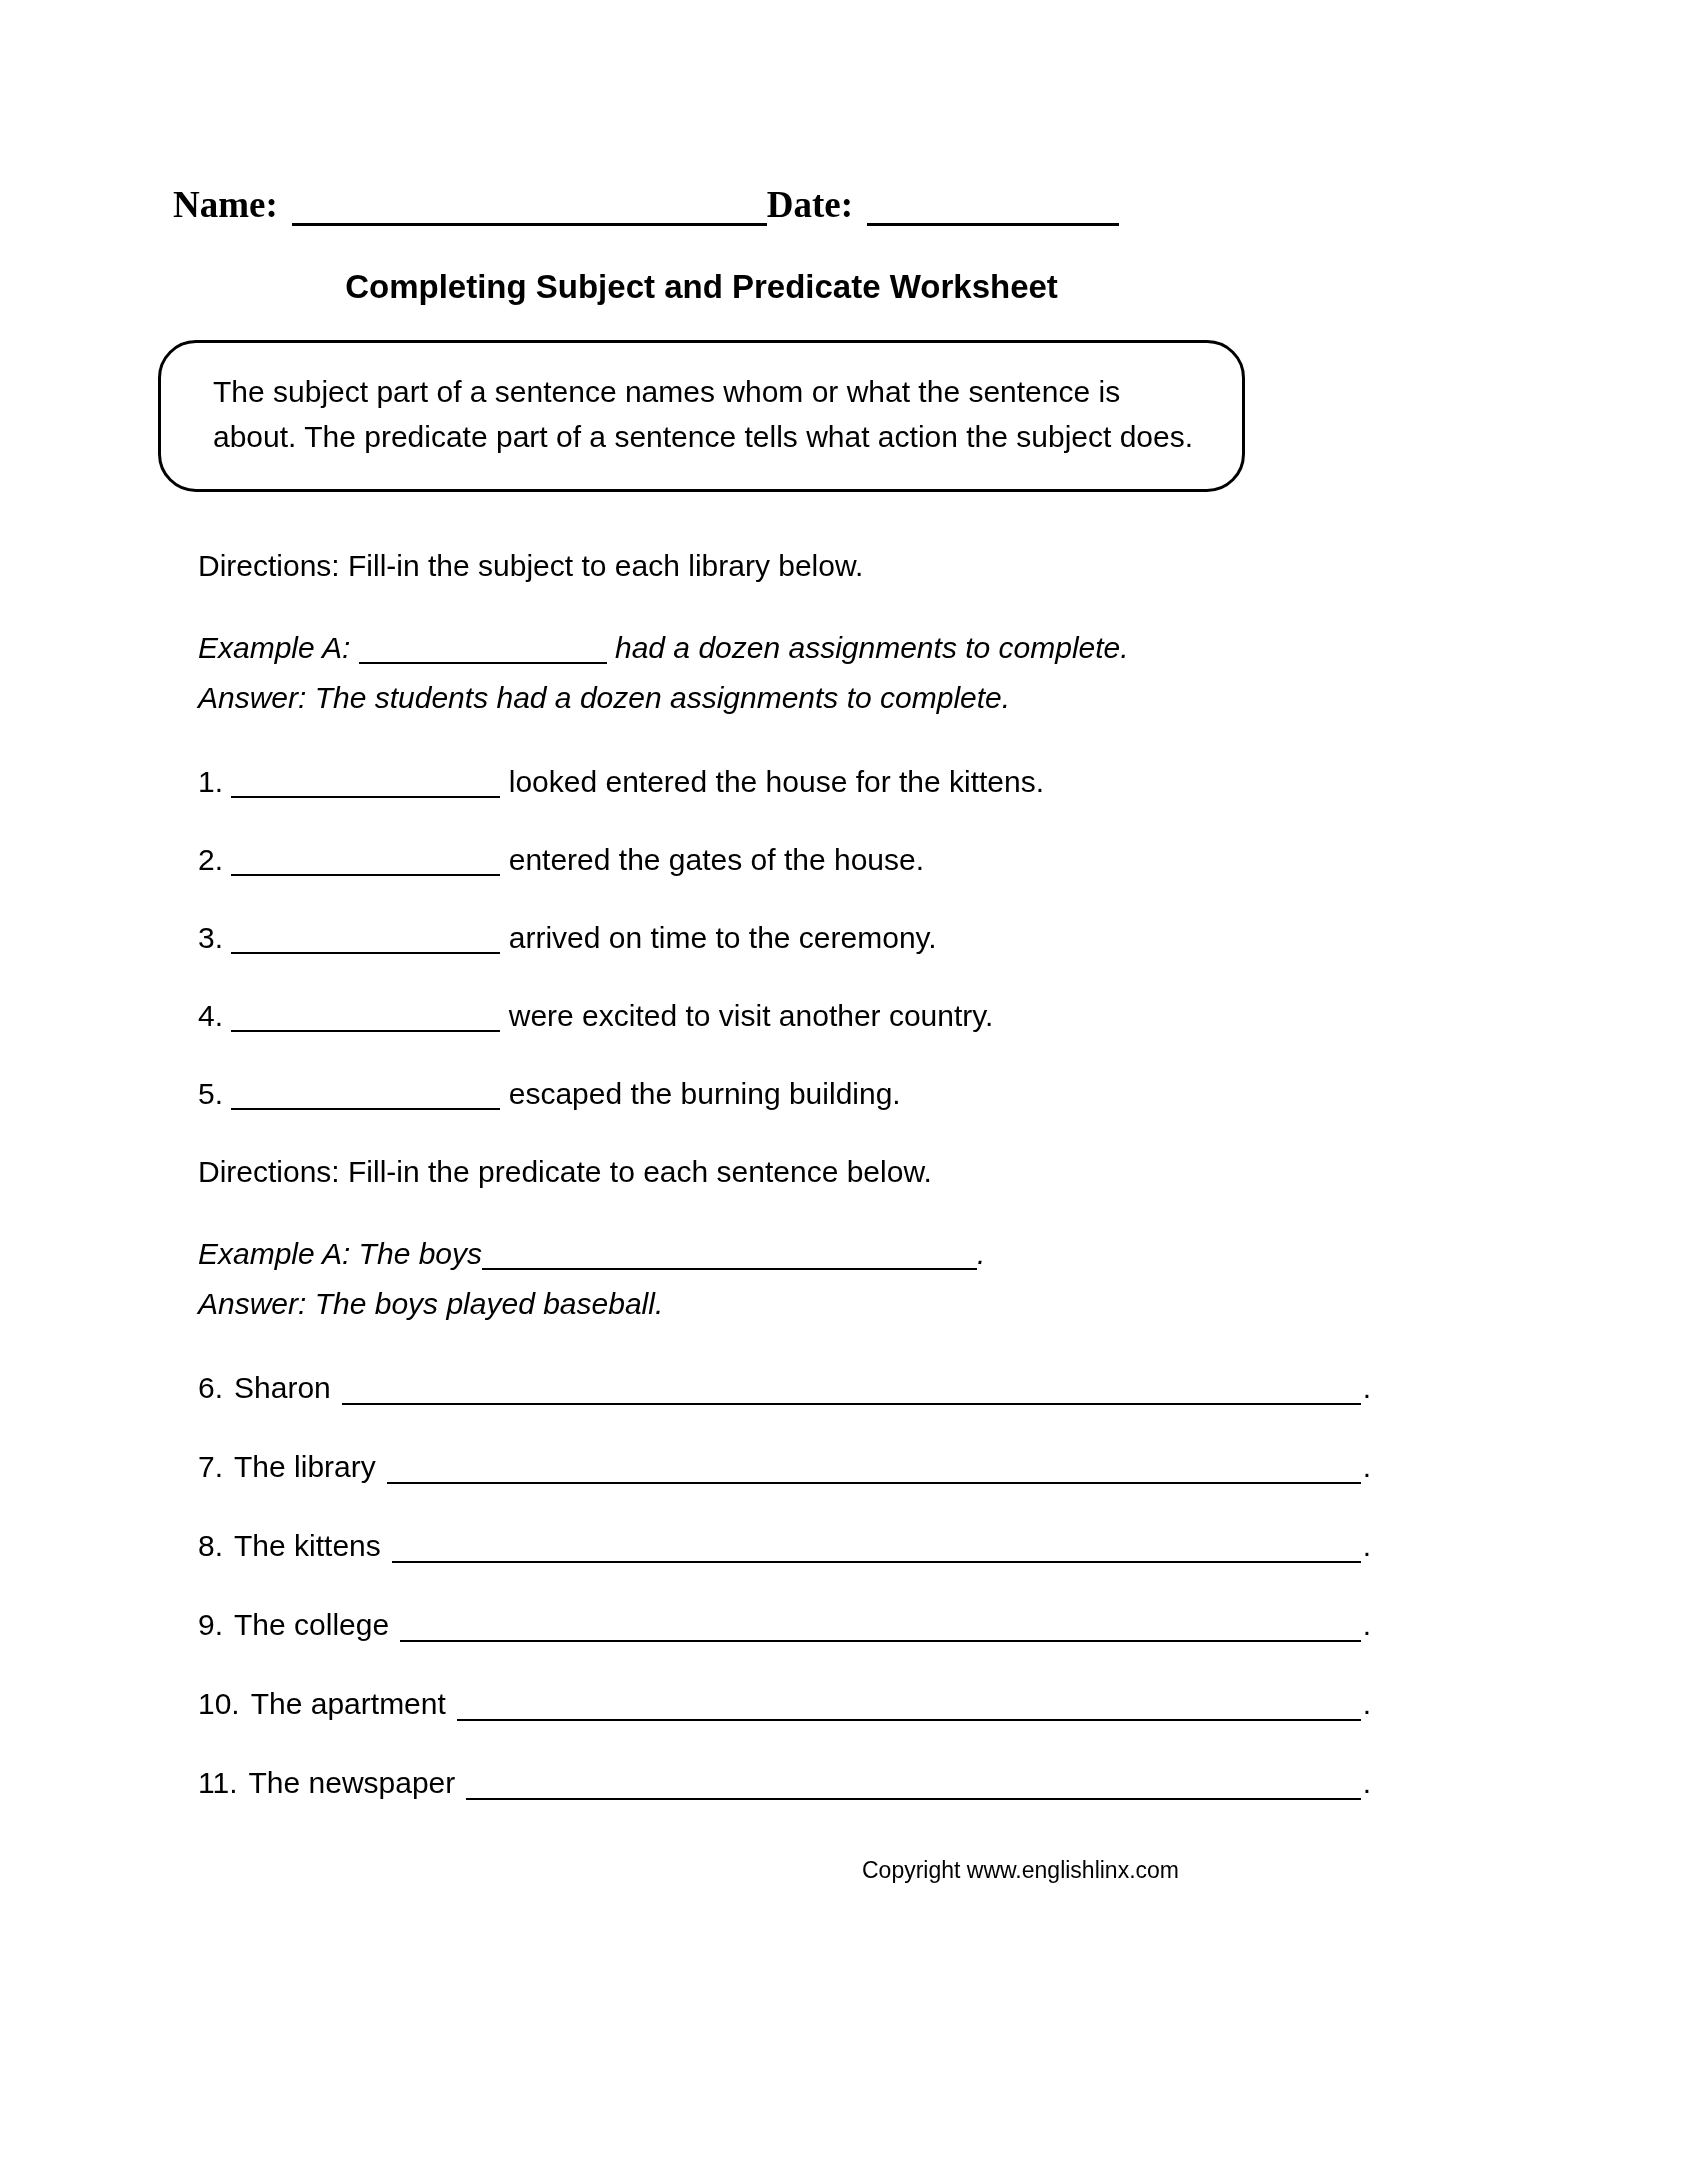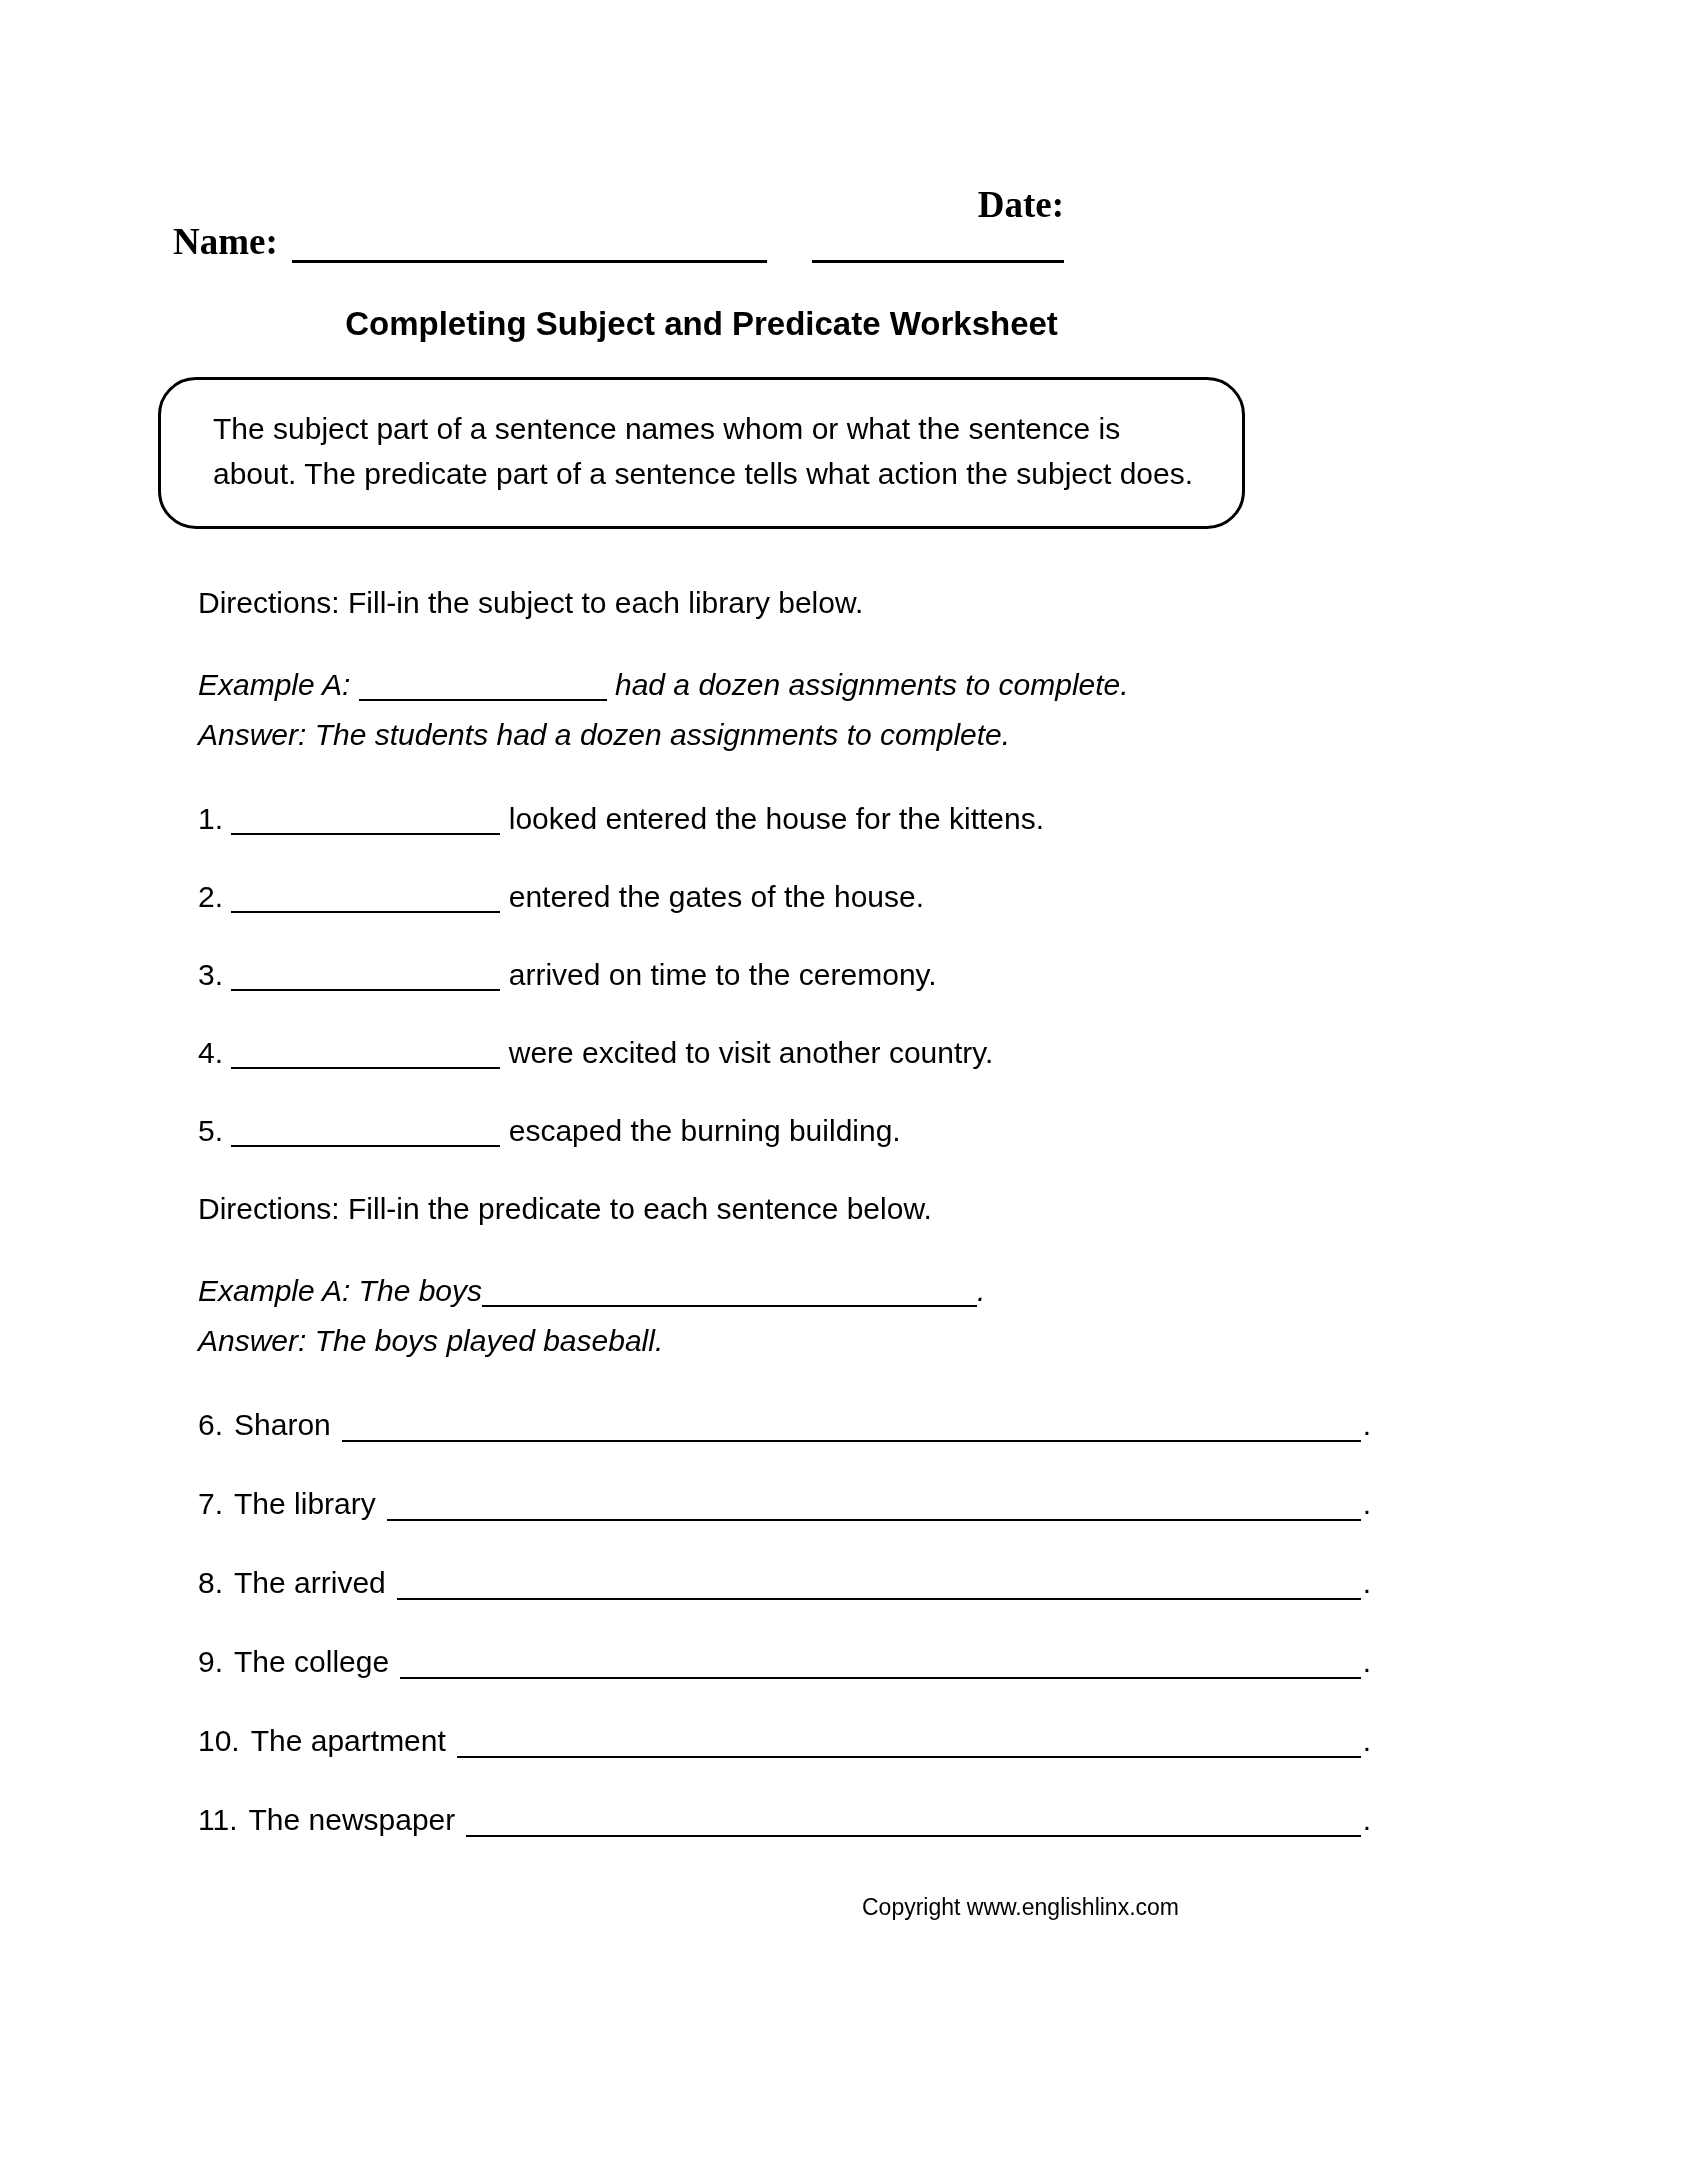--- a/index.html
+++ b/index.html
@@ -19,21 +19,21 @@
   
   .header-row {
     display: flex;
     align-items: flex-end;
     font-family: "Liberation Serif", serif;
     font-weight: bold;
     font-size: 37px;
     margin-bottom: 42px;
   }
   .name-group, .date-group { display: flex; align-items: flex-end; }
-  .date-group { margin-left: auto; margin-right: 166px; flex-direction: column; }
+  .date-group { margin-left: auto; margin-right: 166px; }
   .hblank {
     display: inline-block;
     border-bottom: 3px solid #000;
     height: 1.0em;
     margin-left: 14px;
   }
   .name-blank { width: 475px; }
   .date-blank { width: 252px; }
 
   
@@ -167,21 +167,21 @@
       <span class="period">.</span>
     </div>
     <div class="item-long">
       <span class="lbl">7.</span>
       <span class="lbl">The library</span>
       <span class="flex-blank"></span>
       <span class="period">.</span>
     </div>
     <div class="item-long">
       <span class="lbl">8.</span>
-      <span class="lbl">The arrived</span>
+      <span class="lbl">The kittens</span>
       <span class="flex-blank"></span>
       <span class="period">.</span>
     </div>
     <div class="item-long">
       <span class="lbl">9.</span>
       <span class="lbl">The college</span>
       <span class="flex-blank"></span>
       <span class="period">.</span>
     </div>
     <div class="item-long">

